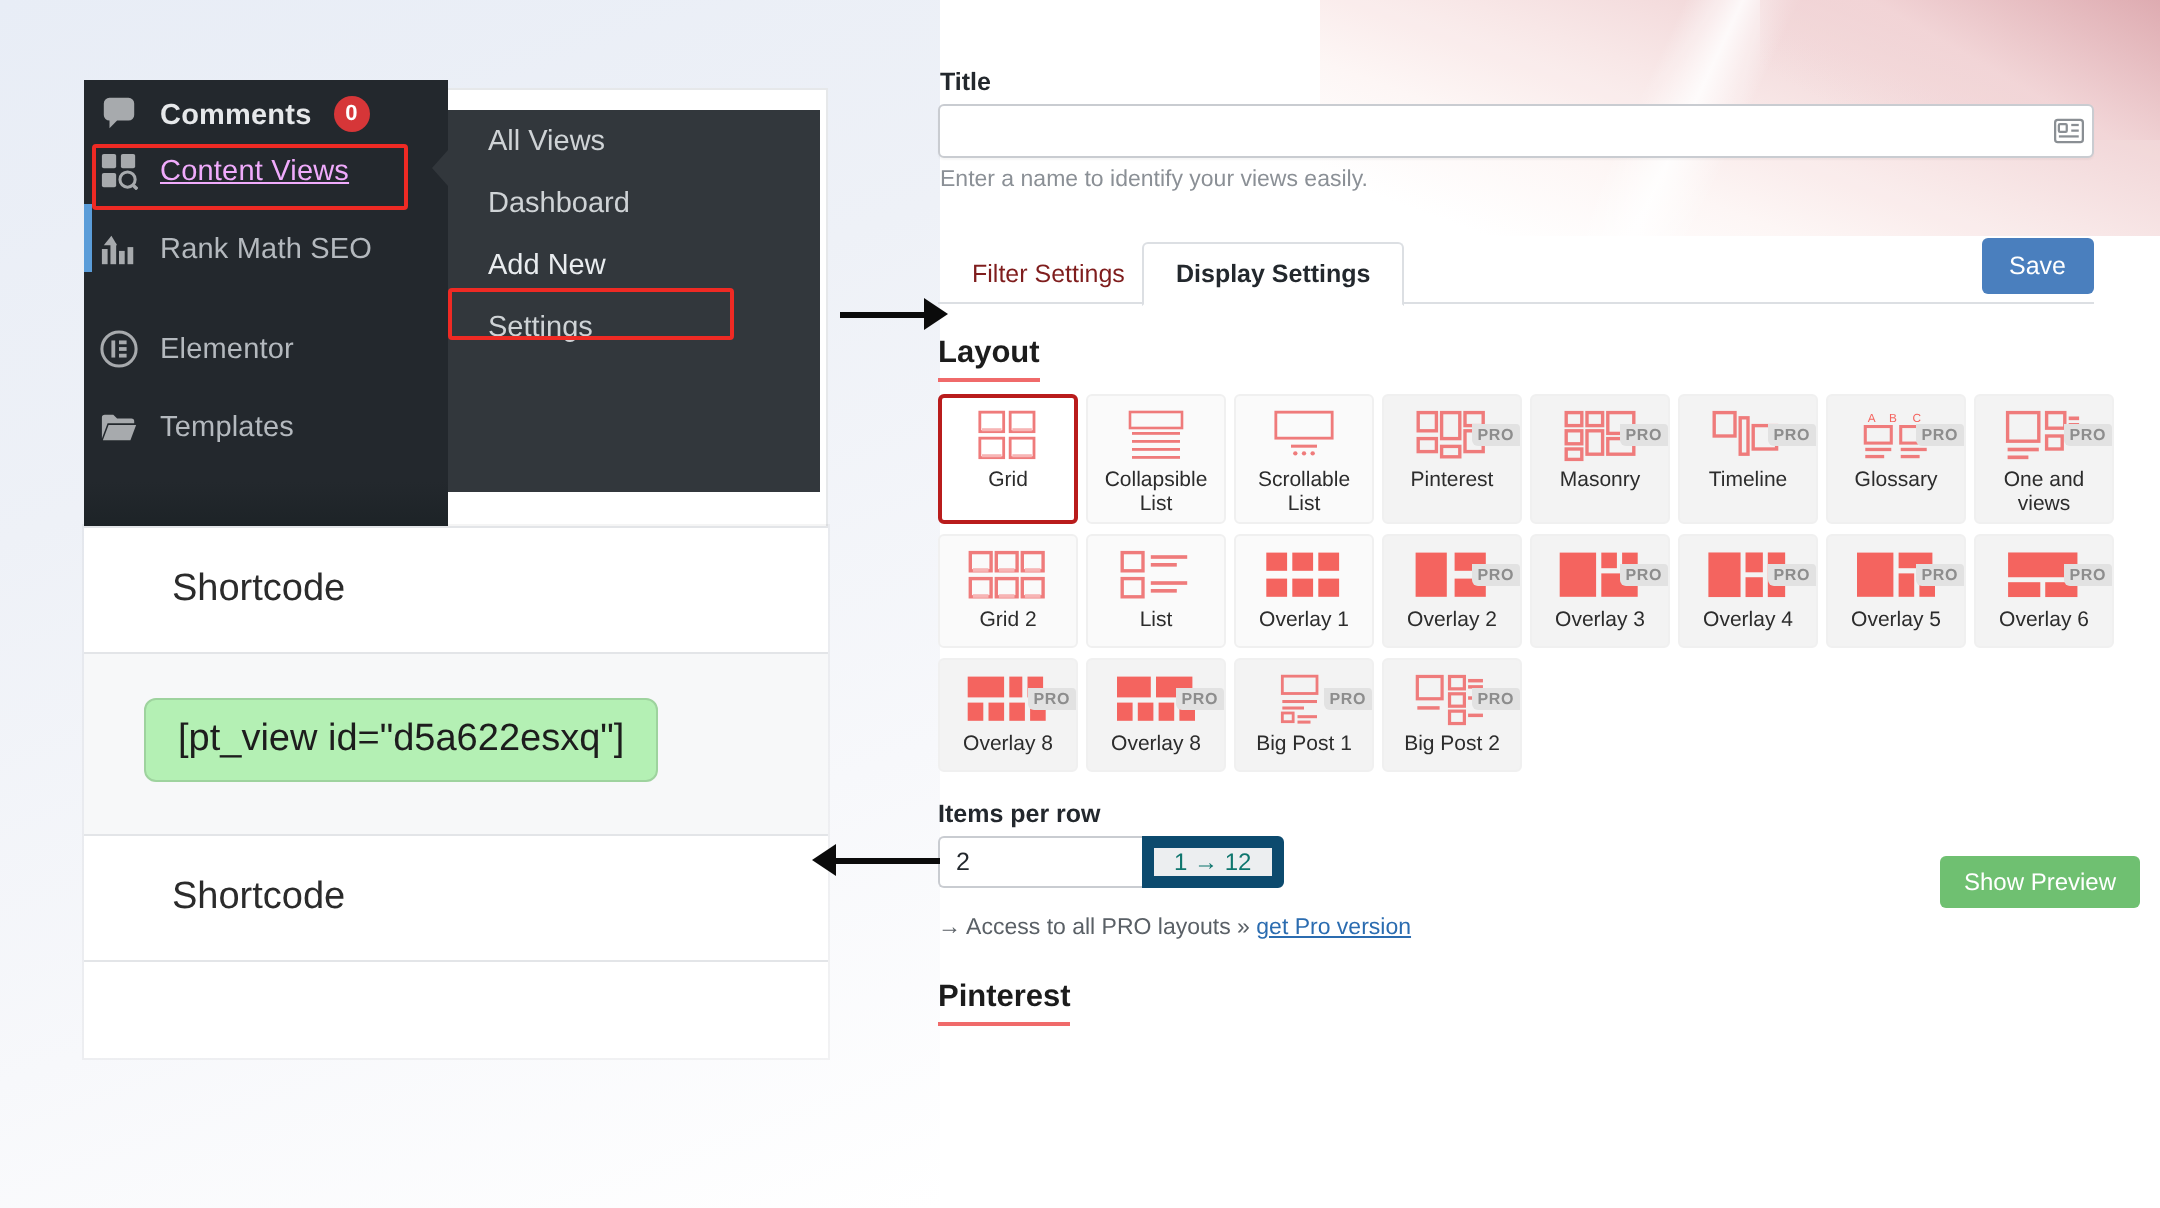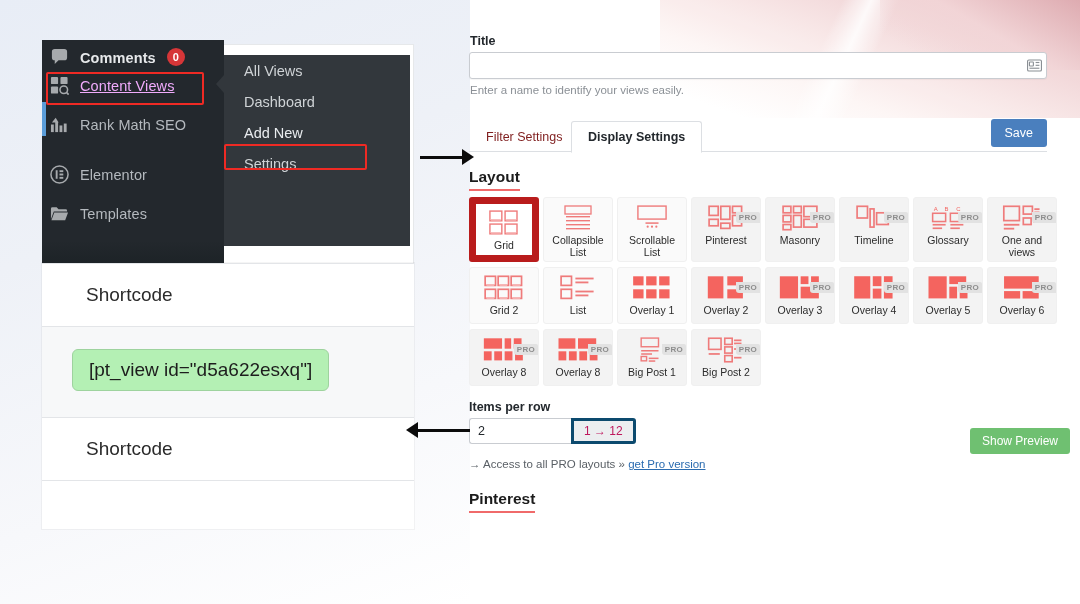--- a/index.html
+++ b/index.html
@@ -166,21 +166,21 @@
     position:absolute; left:9px; top:197px; width:600px;
     display:grid; grid-template-columns:repeat(8,70px); gap:5px 4px;
   }
   .lcard{
     position:relative; width:70px; background:#fafafa; border:1px solid #f0f0f0;
     border-radius:3px; display:flex; flex-direction:column; align-items:center;
     justify-content:flex-start; padding:7px 2px 5px; cursor:pointer; overflow:hidden;
   }
   .lcard.tall{ height:65px; }
   .lcard.short{ height:57px; }
-  .lcard.selected{ border:7px solid #b91c1c; background:#fff; padding-top:6px; }
+  .lcard.selected{ border:2px solid #b91c1c; background:#fff; padding-top:6px; }
   .lcard.pro{ background:#f3f3f3; }
   .lcard-thumb{
     width:46px; height:26px; display:flex; align-items:center; justify-content:center;
     margin-bottom:3px;
   }
   .lcard-label{
     font-size:10.5px; color:#2c2c2c; text-align:center; line-height:12px;
   }
   .pro-tag{
     position:absolute; right:0; top:0; background:#e2e2e2; color:#8d8d8d;
@@ -191,22 +191,22 @@
 
   
   #items-label{ position:absolute; left:9px; top:400px; }
   #items-row{ position:absolute; left:9px; top:418px; display:flex; }
   #items-input{
     width:102px; height:26px; border:1px solid #c9ccd1; border-right:0;
     border-radius:3px 0 0 3px; padding:0 8px; font-size:12.5px;
     font-family:"Liberation Sans",sans-serif; color:#23282d; outline:none; background:#fff;
   }
   #items-range{
-    height:26px; min-width:58px; padding:0 10px; border:3px solid #0c4a6e;
-    border-radius:0 3px 3px 0; background:#eceef0; color:#be185d;
+    height:26px; min-width:58px; padding:0 10px; border:6px solid #0c4a6e;
+    border-radius:0 3px 3px 0; background:#eceef0; color:#0f766e;
     display:flex; align-items:center; justify-content:center; font-size:12px;
   }
   #pro-note{
     position:absolute; left:9px; top:458px; font-size:11.5px; color:#5a6066;
   }
   #pro-note a{ color:#2b6cb0; }
   #show-preview{
     position:absolute; right:10px; top:428px; height:26px; padding:0 12px;
     background:#6fc071; border:0; border-radius:3px; color:#fff; font-size:12px;
     font-family:"Liberation Sans",sans-serif; cursor:pointer;

